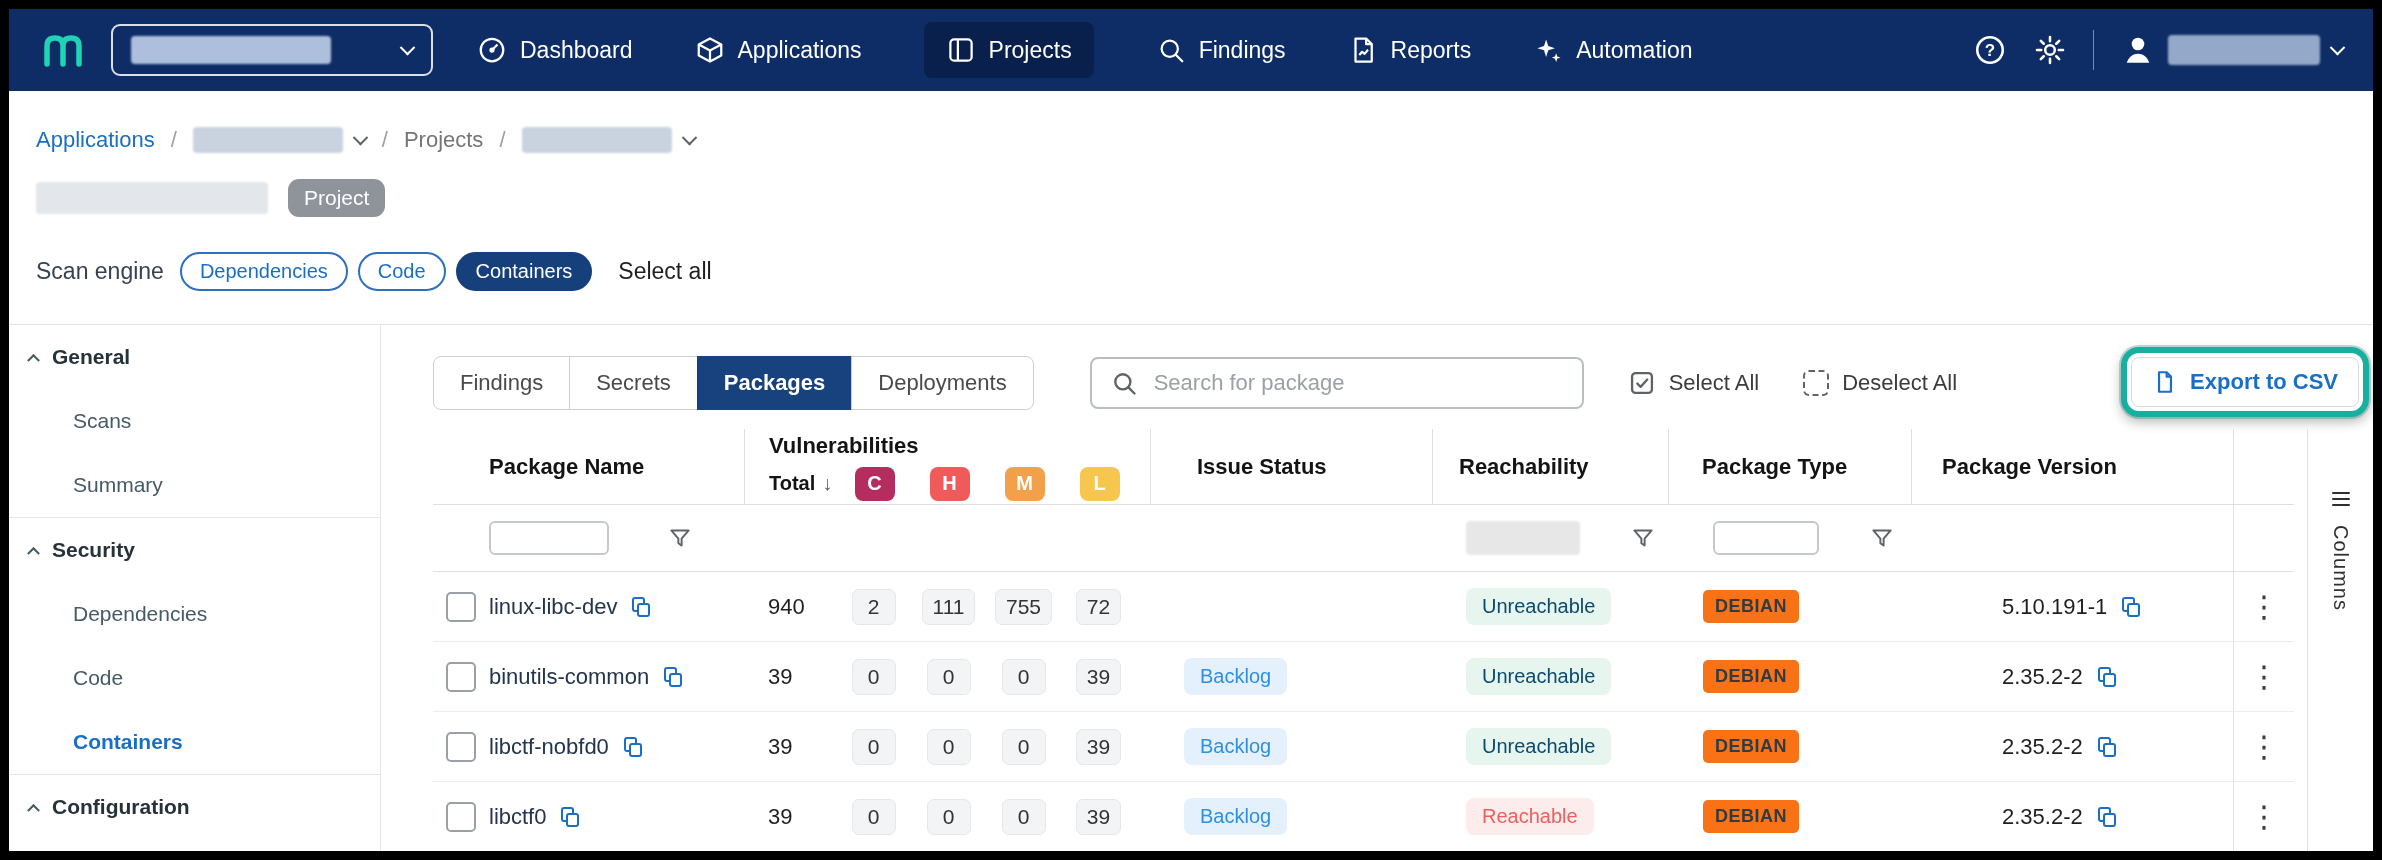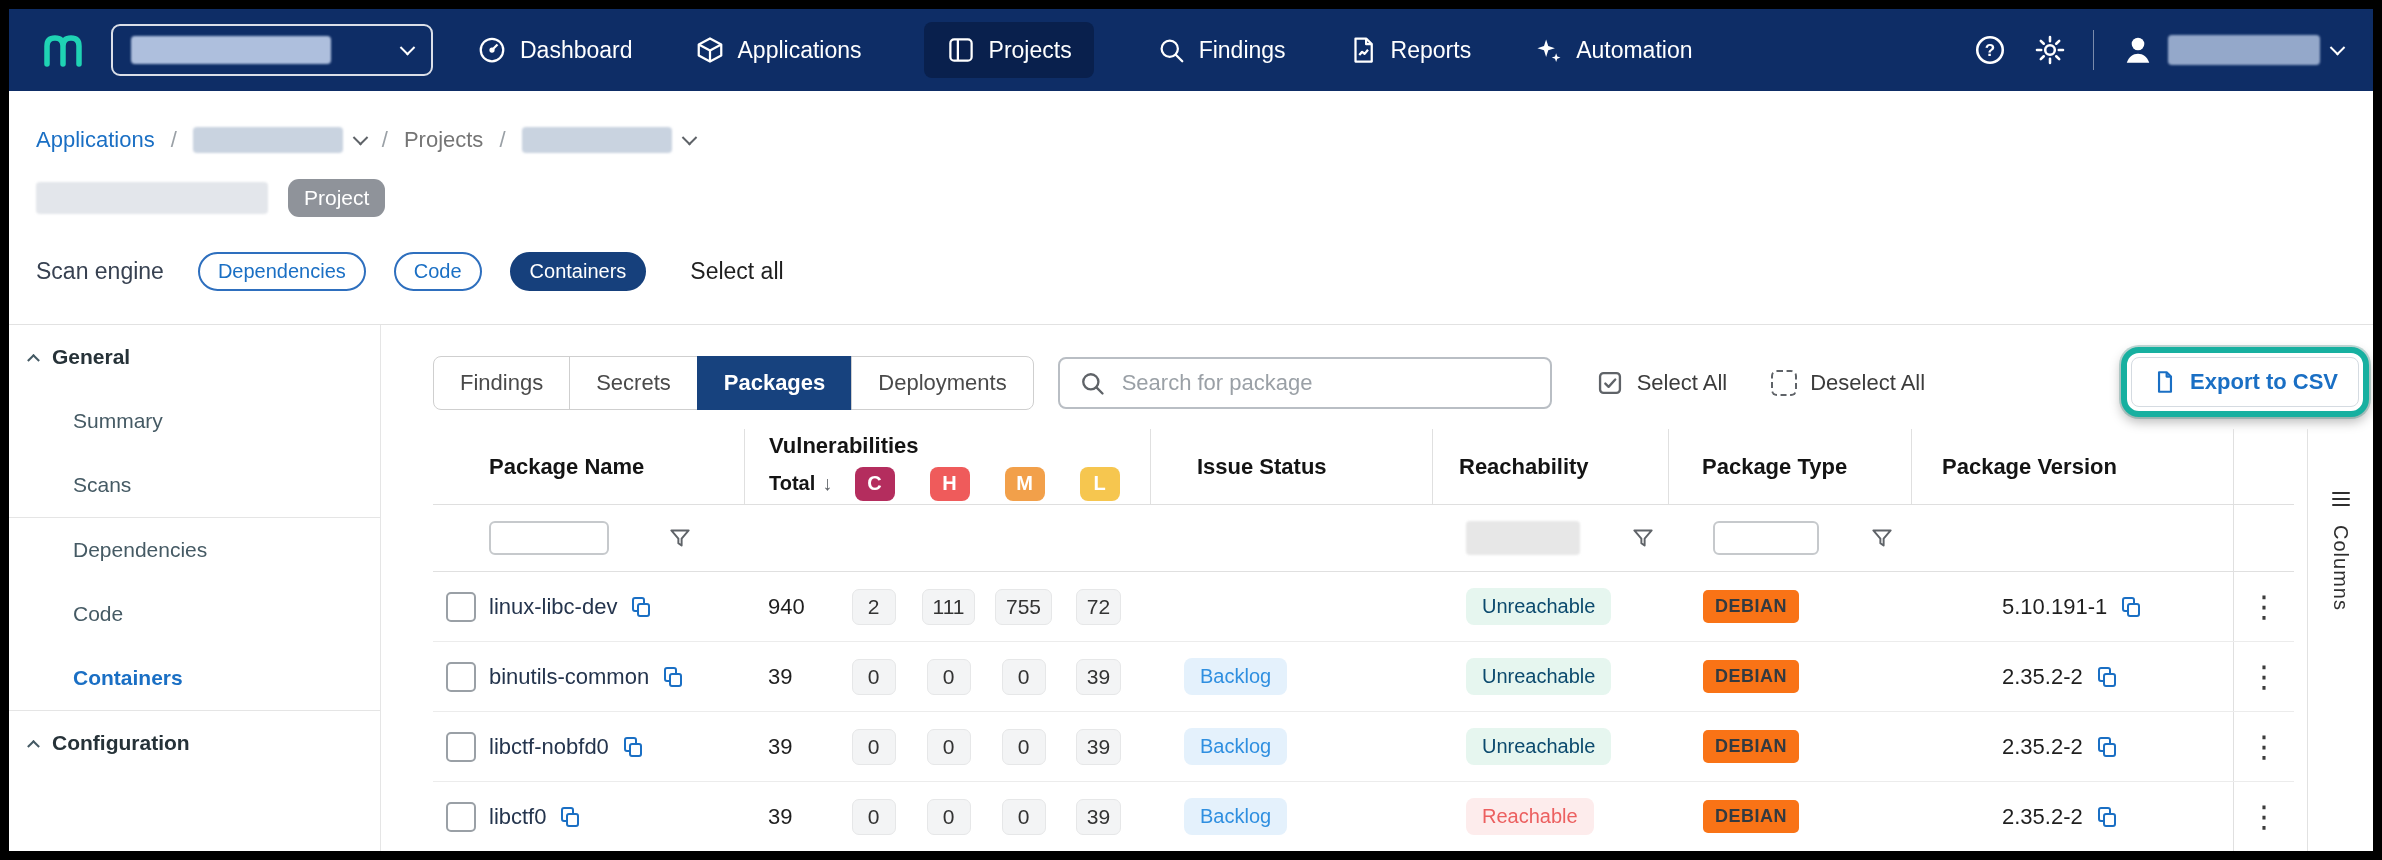--- a/index.html
+++ b/index.html
@@ -29,21 +29,21 @@
   .breadcrumb .plain{color:#757575}
   .crumb-blur{width:150px;height:26px;background:#c9d3e0;border-radius:4px;filter:blur(1px)}
   .crumb-dd{display:flex;align-items:center;gap:12px;color:#5f6368;cursor:pointer}
 
   
   .title-row{position:absolute;left:27px;top:166px;height:46px;display:flex;align-items:center;gap:20px}
   .title-blur{width:232px;height:32px;background:#e3e6eb;border-radius:4px;filter:blur(1px)}
   .badge-project{background:#8f939a;color:#fff;font-size:21px;border-radius:11px;padding:7px 16px}
 
   
-  .scan-row{position:absolute;left:27px;top:240px;height:44px;display:flex;align-items:center;gap:28px;font-size:23px;color:#374151;white-space:nowrap}
+  .scan-row{position:absolute;left:27px;top:240px;height:44px;display:flex;align-items:center;gap:10px;font-size:23px;color:#374151;white-space:nowrap}
   .scan-label{margin-right:6px}
   .pill-btn{border:2px solid #2e6fbe;color:#1a6fc4;border-radius:20px;padding:6px 18px;font-size:20px;cursor:pointer;background:#fff}
   .pill-btn.active{background:#16407c;border-color:#16407c;color:#fff}
   .select-all-engines{margin-left:16px;color:#1f1f1f;cursor:pointer}
 
   
   .content{position:absolute;left:0;top:315px;right:0;bottom:0;border-top:1px solid #e2e2e2;background:#fff}
   .sidebar{position:absolute;left:0;top:0;width:372px;bottom:0;border-right:1px solid #e5e5e5;background:#fff}
   .side-row{height:64px;display:flex;align-items:center;font-size:21px;white-space:nowrap;cursor:pointer}
   .side-head{padding-left:20px;gap:14px;font-weight:bold;color:#263238}
@@ -54,21 +54,21 @@
 
   .main{position:absolute;left:372px;top:0;right:0;bottom:0}
 
   
   .toolbar{position:absolute;left:52px;top:30px;right:70px;height:56px;display:flex;align-items:center;white-space:nowrap}
   .tabs{display:flex}
   .tab{height:54px;display:flex;align-items:center;padding:0 26px;border:1px solid #cfcfcf;margin-left:-1px;font-size:22px;color:#4a4a4a;background:#fff;cursor:pointer}
   .tab:first-child{border-radius:8px 0 0 8px;margin-left:0}
   .tab:last-child{border-radius:0 8px 8px 0}
   .tab.active{background:#17427e;color:#fff;border-color:#17427e;font-weight:bold}
-  .search{margin-left:24px;width:494px;height:52px;border:2px solid #b9bec4;border-radius:8px;display:flex;align-items:center;padding:0 18px;gap:16px;background:#fff}
+  .search{margin-left:56px;width:494px;height:52px;border:2px solid #b9bec4;border-radius:8px;display:flex;align-items:center;padding:0 18px;gap:16px;background:#fff}
   .search input{border:none;outline:none;font-size:22px;color:#333;width:100%;font-family:inherit;background:transparent}
   .search input::placeholder{color:#9aa0a6}
   .sel-btn{display:flex;align-items:center;gap:13px;margin-left:44px;font-size:22px;color:#3c3c3c;cursor:pointer}
   .dash-box{width:26px;height:26px;border:2px dashed #5f6368;border-radius:6px}
 
   .export-ring{position:absolute;right:4px;top:22px;border:6px solid #17b0a0;border-radius:18px;padding:4px;background:#fff;box-shadow:0 0 0 2px rgba(12,110,99,.25),0 5px 12px rgba(0,0,0,.28)}
   .export-btn{display:flex;align-items:center;gap:12px;height:50px;padding:0 20px;border:1px solid #d5dbe1;border-radius:8px;background:#fff;color:#1a6fc4;font-size:22px;font-weight:bold;cursor:pointer;font-family:inherit;white-space:nowrap}
 
   
   .table{position:absolute;left:52px;top:104px;width:1861px;white-space:nowrap}
@@ -252,23 +252,27 @@
     <span class="select-all-engines">Select all</span>
   </div>
 
   <div class="content">
 
     <aside class="sidebar">
       <div class="side-row side-head">
         <span class="chev up"></span>
         <span>General</span>
       </div>
+      <div class="side-row side-item">Scans</div>
       <div class="side-row side-item">Summary</div>
-      <div class="side-row side-item">Scans</div>
       <div class="side-div"></div>
+      <div class="side-row side-head">
+        <span class="chev up"></span>
+        <span>Security</span>
+      </div>
       <div class="side-row side-item">Dependencies</div>
       <div class="side-row side-item">Code</div>
       <div class="side-row side-item active">Containers</div>
       <div class="side-div"></div>
       <div class="side-row side-head">
         <span class="chev up"></span>
         <span>Configuration</span>
       </div>
     </aside>
 

